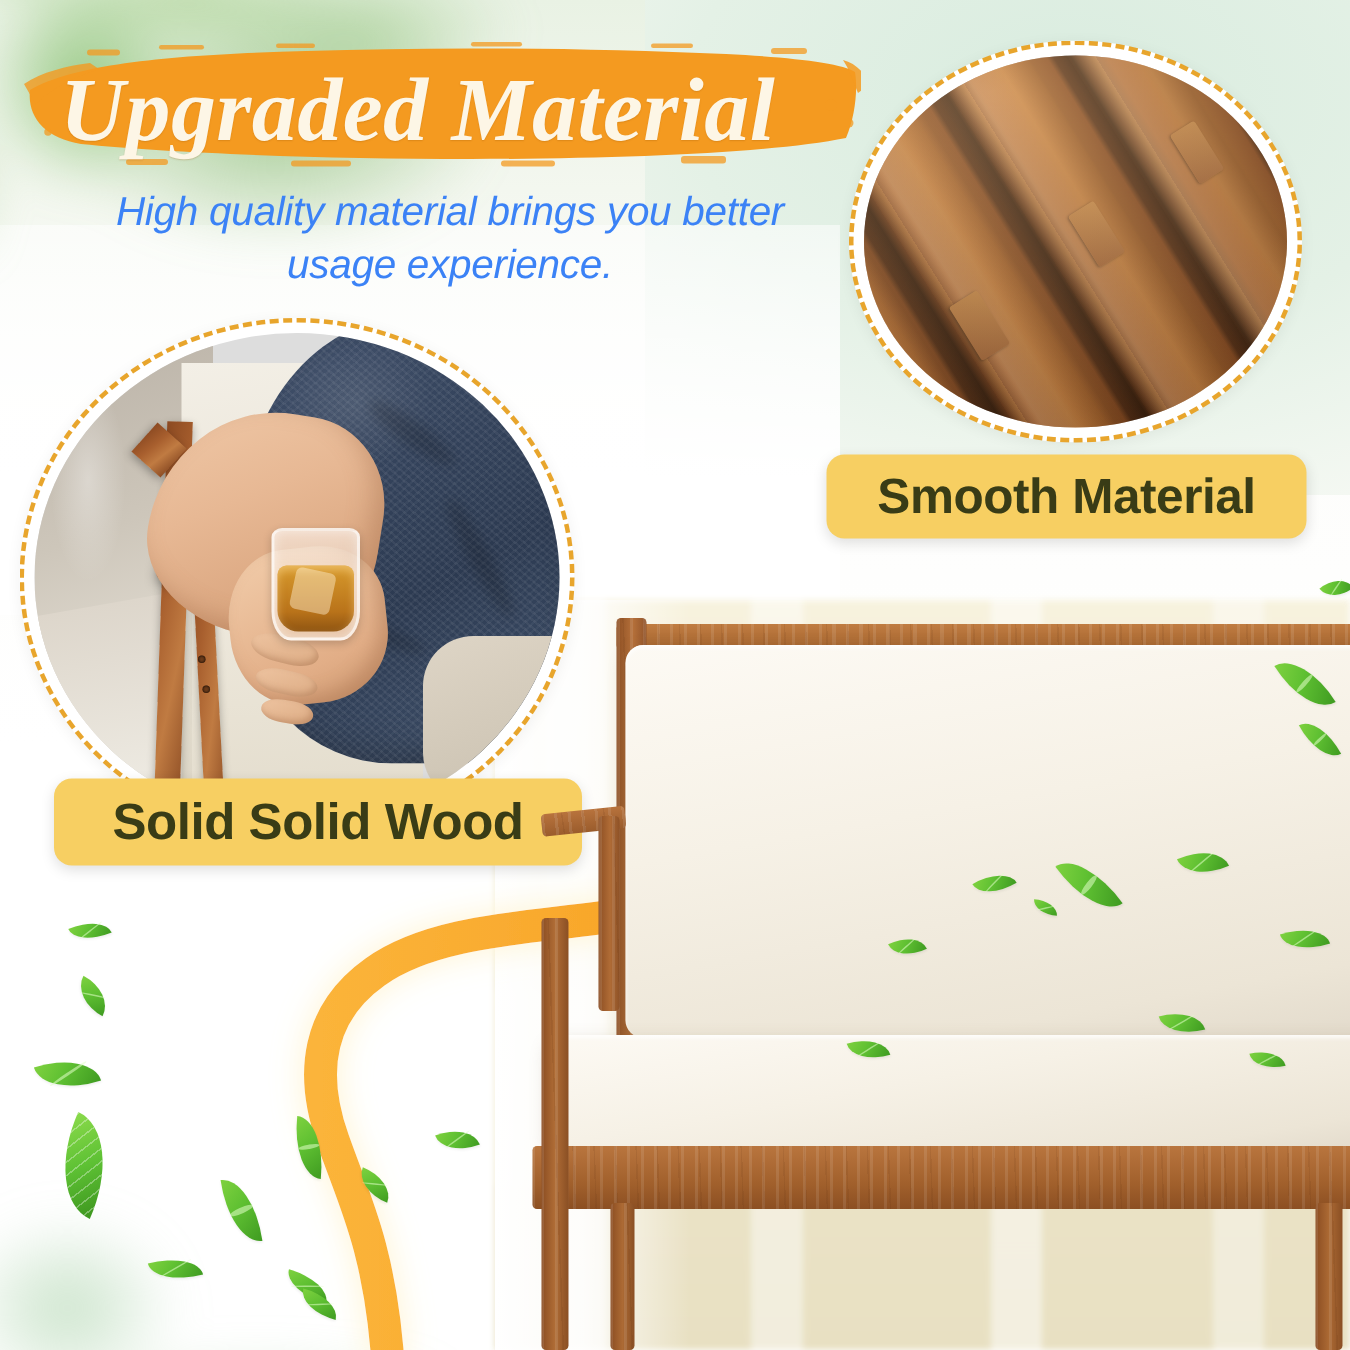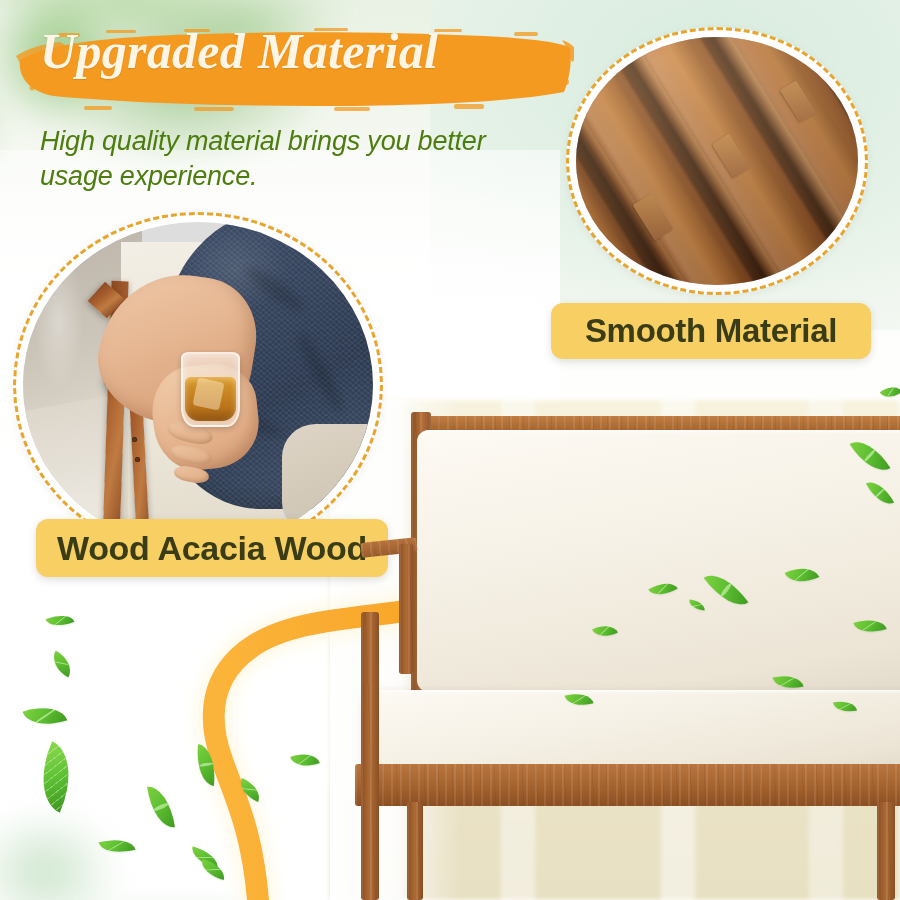--- a/index.html
+++ b/index.html
@@ -48,33 +48,33 @@
   .bg-topwhite{position:absolute;left:0;top:150px;width:560px;height:260px;
       background:linear-gradient(180deg, rgba(255,255,255,.55), #ffffff 65%);}
 
   
   .ribbon{position:absolute;left:0;top:330px;width:900px;height:570px;overflow:visible;}
 
   
   .banner-wrap{position:absolute;left:14px;top:26px;width:560px;height:86px;}
   .banner-stroke{position:absolute;inset:0;}
   .headline{
-    position:absolute;left:40px;top:10px;width:540px;height:82px;
+    position:absolute;left:40px;top:32px;width:540px;height:82px;
     display:flex;align-items:center;
     font-family:"Liberation Serif", serif;
-    font-weight:700;font-style:italic;font-size:50px;letter-spacing:.3px;
+    font-weight:700;font-style:italic;font-size:60px;letter-spacing:.3px;
     color:#fdf6e6;
     text-shadow:0 1px 1px rgba(150,85,0,.25);
     white-space:nowrap;
   }
   .subtitle{
     position:absolute;left:40px;top:124px;width:520px;
     font-family:"Liberation Sans", sans-serif;
     font-style:italic;font-weight:400;font-size:27px;line-height:1.28;
-    color:#4d7c0f;letter-spacing:-.2px;
+    color:#3b82f6;letter-spacing:-.2px;text-align:center;
   }
 
   
   .circle{
     position:absolute;border-radius:50%;
     border:3px dashed #e8a52c;
     padding:7px;background:#ffffff;
     box-shadow:0 2px 10px rgba(0,0,0,.06);
   }
   .circle-inner{width:100%;height:100%;border-radius:50%;overflow:hidden;position:relative;background:#ddd;}
@@ -290,21 +290,21 @@
       <div class="finger" style="left:42%;top:69%;width:12%;height:5%;transform:rotate(12deg);"></div>
       <div class="finger" style="left:43%;top:75%;width:10%;height:4.5%;transform:rotate(10deg);"></div>
       <div class="ph-glass">
         <div class="ph-liquid"></div>
         <div class="ph-ice"></div>
       </div>
     </div>
   </div>
 
   <div class="badge" id="badge-armrests">Smooth Material</div>
-  <div class="badge" id="badge-wood">Wood Acacia Wood</div>
+  <div class="badge" id="badge-wood">Solid Solid Wood</div>
 
   <div class="bench">
 
     <div class="wd" style="left:56px;top:44px;width:500px;height:17px;background:linear-gradient(180deg,#c07c41,#a4642f);">
       <div class="wd-grain"></div>
     </div>
 
     <div class="wd" style="left:56px;top:40px;width:20px;height:290px;background:linear-gradient(90deg,#8e5024,#b5703a 55%,#92542a);">
       <div class="wd-grain"></div>
     </div>

